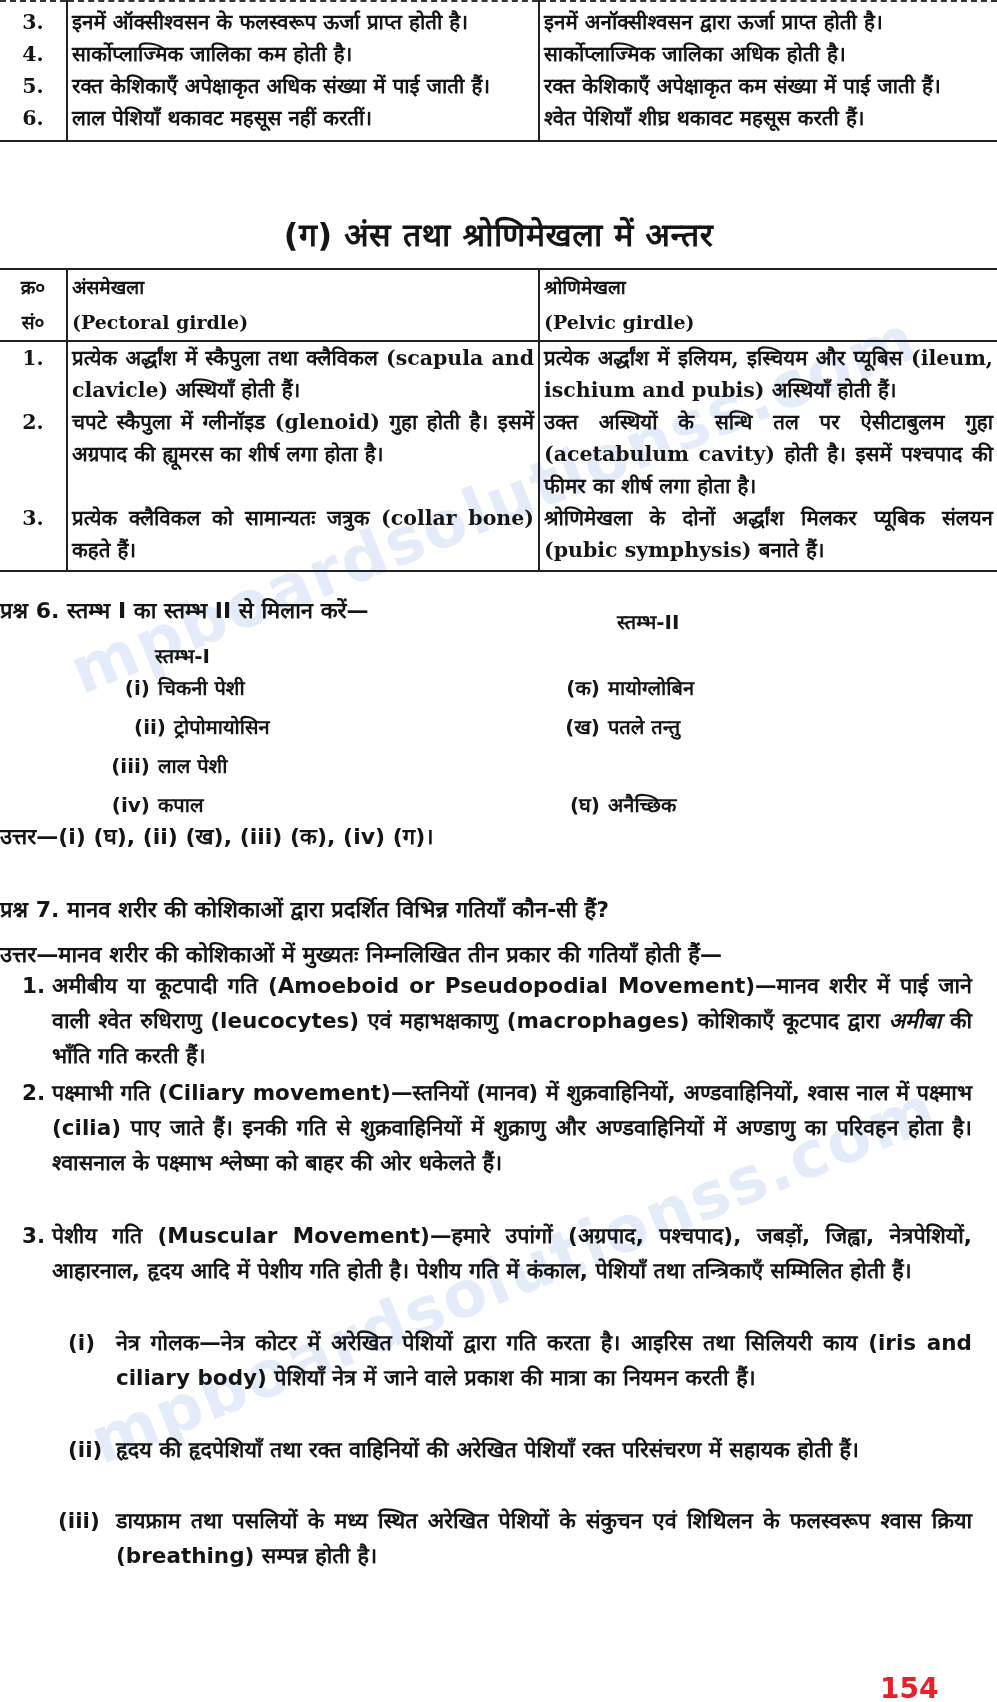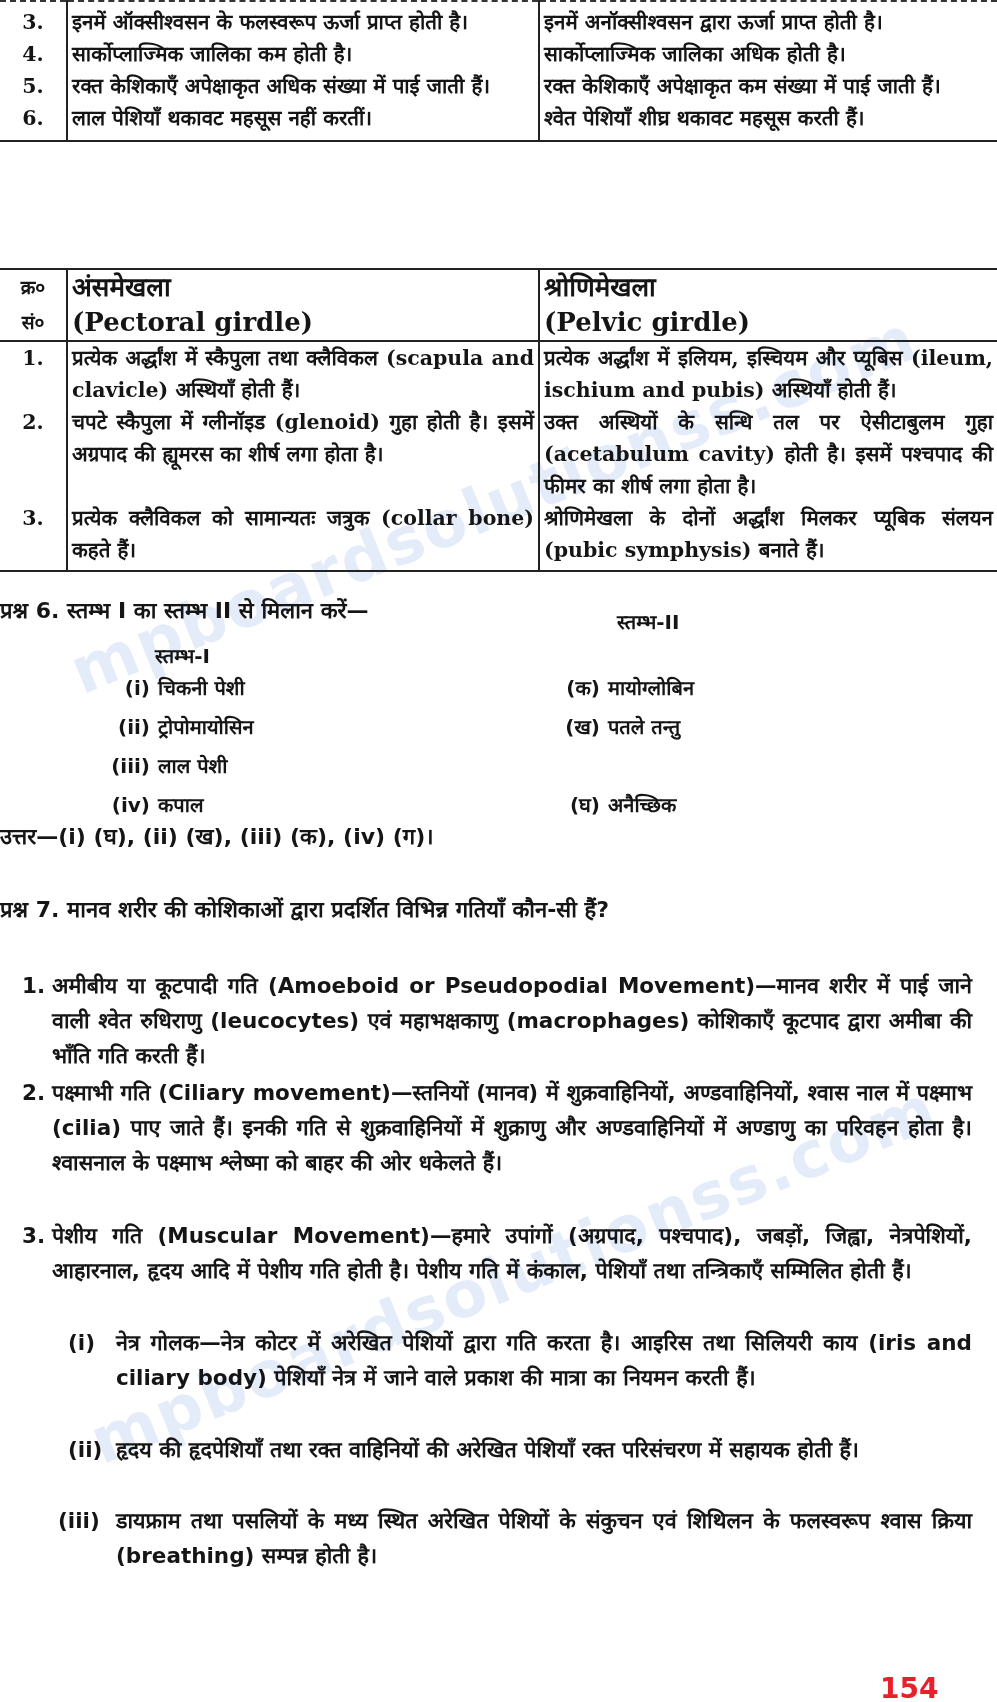--- a/index.html
+++ b/index.html
@@ -22,40 +22,40 @@
   table.cmp td { vertical-align:top; font-size:20.5px; line-height:32px; font-weight:bold; padding:0 4px; }
   table.cmp td.num { width:66px; text-align:center; padding:0; }
   table.cmp td.c1 { width:462px; border-left:2px solid #222; text-align:justify; }
   table.cmp td.c2 { border-left:2px solid #222; text-align:justify; }
   .rule-dotted { border-top:2px dashed #333; }
   .rule-solid { border-top:2px solid #222; }
   .rule-bottom { border-bottom:2px solid #222; }
 
   .top-table { top:0; }
   .gir-table { top:268px; }
-  .gir-table thead td { text-align:center; font-size:26px; line-height:35px; }
+  .gir-table thead td { text-align:center; font-size:19px; line-height:35px; }
   .gir-table thead td.num { font-size:19px; }
 
   .section-title {
     position:absolute; top:212px; left:0; width:997px; text-align:center;
     font-family:"DejaVu Sans", sans-serif; font-size:32px; font-weight:bold; letter-spacing:0.5px;
   }
 
   .qline { position:absolute; left:0; font-family:"DejaVu Sans", sans-serif; font-weight:bold; font-size:22px; white-space:nowrap; }
   .q-label { font-weight:bold; }
 
   .match-head { position:absolute; font-family:"DejaVu Sans", sans-serif; font-weight:bold; font-size:20px; }
   .match-row { position:absolute; font-family:"DejaVu Sans", sans-serif; font-weight:bold; font-size:20px; white-space:nowrap; }
   .match-row .k { display:inline-block; text-align:right; margin-right:8px; }
 
   .para {
     position:absolute; font-family:"DejaVu Sans", sans-serif; font-weight:bold;
     font-size:21.5px; line-height:35px; text-align:justify;
   }
-  .italic { }
+  .italic { font-style:italic; }
 
   .page-num {
     position:absolute; left:880px; top:1672px; color:#e8202a;
     font-family:"DejaVu Sans", sans-serif; font-weight:bold; font-size:28px;
   }
 </style>
 </head>
 <body>
 
 <div class="page">
@@ -81,20 +81,21 @@
         <td class="c2">रक्त केशिकाएँ अपेक्षाकृत कम संख्या में पाई जाती हैं।</td>
       </tr>
       <tr>
         <td class="num" style="padding-bottom:6px">6.</td>
         <td class="c1" style="padding-bottom:6px">लाल पेशियाँ थकावट महसूस नहीं करतीं।</td>
         <td class="c2" style="padding-bottom:6px">श्वेत पेशियाँ शीघ्र थकावट महसूस करती हैं।</td>
       </tr>
     </tbody>
   </table>
 
+  <div class="section-title">(ग) अंस तथा श्रोणिमेखला में अन्तर</div>
 
   <table class="cmp gir-table rule-bottom">
     <thead>
       <tr class="rule-solid">
         <td class="num">
           <div>क्र०</div>
           <div>सं०</div>
         </td>
         <td class="c1">
           <div>अंसमेखला</div>
@@ -127,35 +128,38 @@
 
   <div class="qline" style="top:594px;">
     <span class="q-label">प्रश्न 6.</span>
     <span>स्तम्भ I का स्तम्भ II से मिलान करें—</span>
   </div>
 
   <div class="match-head" style="left:155px; top:642px;">स्तम्भ-I</div>
   <div class="match-head" style="left:617px; top:608px;">स्तम्भ-II</div>
 
   <div class="match-row" style="left:60px; top:674px;"><span class="k" style="width:90px">(i)</span><span>चिकनी पेशी</span></div>
-  <div class="match-row" style="left:60px; top:713px;"><span class="k" style="width:90px">(ii)</span><span>ट्रोपोमायोसिन</span></div>
+  <div class="match-row" style="left:76px; top:713px;"><span class="k" style="width:90px">(ii)</span><span>ट्रोपोमायोसिन</span></div>
   <div class="match-row" style="left:60px; top:752px;"><span class="k" style="width:90px">(iii)</span><span>लाल पेशी</span></div>
   <div class="match-row" style="left:60px; top:791px;"><span class="k" style="width:90px">(iv)</span><span>कपाल</span></div>
 
   <div class="match-row" style="left:548px; top:674px;"><span class="k" style="width:52px">(क)</span><span>मायोग्लोबिन</span></div>
   <div class="match-row" style="left:548px; top:713px;"><span class="k" style="width:52px">(ख)</span><span>पतले तन्तु</span></div>
   <div class="match-row" style="left:548px; top:791px;"><span class="k" style="width:52px">(घ)</span><span>अनैच्छिक</span></div>
 
   <div class="qline" style="top:820px;">
     <span>उत्तर—</span><span>(i) (घ), (ii) (ख), (iii) (क), (iv) (ग)।</span>
   </div>
 
   <div class="qline" style="top:893px;text-align:right;">
     <span class="q-label">प्रश्न 7.</span>
     <span>मानव शरीर की कोशिकाओं द्वारा प्रदर्शित विभिन्न गतियाँ कौन-सी हैं?</span>
+  </div>
+  <div class="qline" style="top:938px;">
+    <span>उत्तर—</span><span>मानव शरीर की कोशिकाओं में मुख्यतः निम्नलिखित तीन प्रकार की गतियाँ होती हैं—</span>
   </div>
 
   <div class="para" style="left:22px; top:968px; width:950px;">
     <div style="display:flex;">
       <span style="width:30px; flex:none;">1.</span>
       <div style="flex:1;">
         <span>अमीबीय या कूटपादी गति (Amoeboid or Pseudopodial Movement)—</span><span>मानव शरीर में पाई जाने वाली श्वेत रुधिराणु (leucocytes) एवं महाभक्षकाणु (macrophages) कोशिकाएँ कूटपाद द्वारा </span><span class="italic">अमीबा</span><span> की भाँति गति करती हैं।</span>
       </div>
     </div>
   </div>

